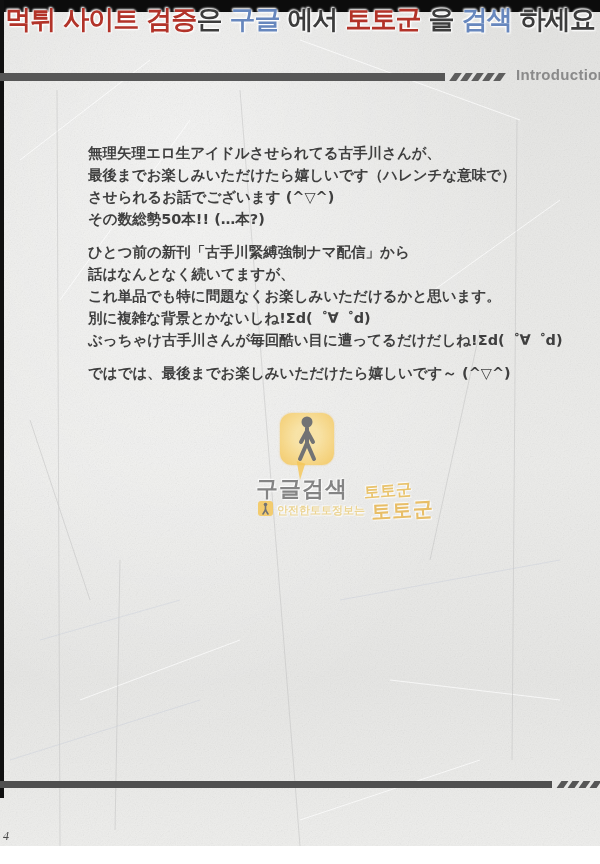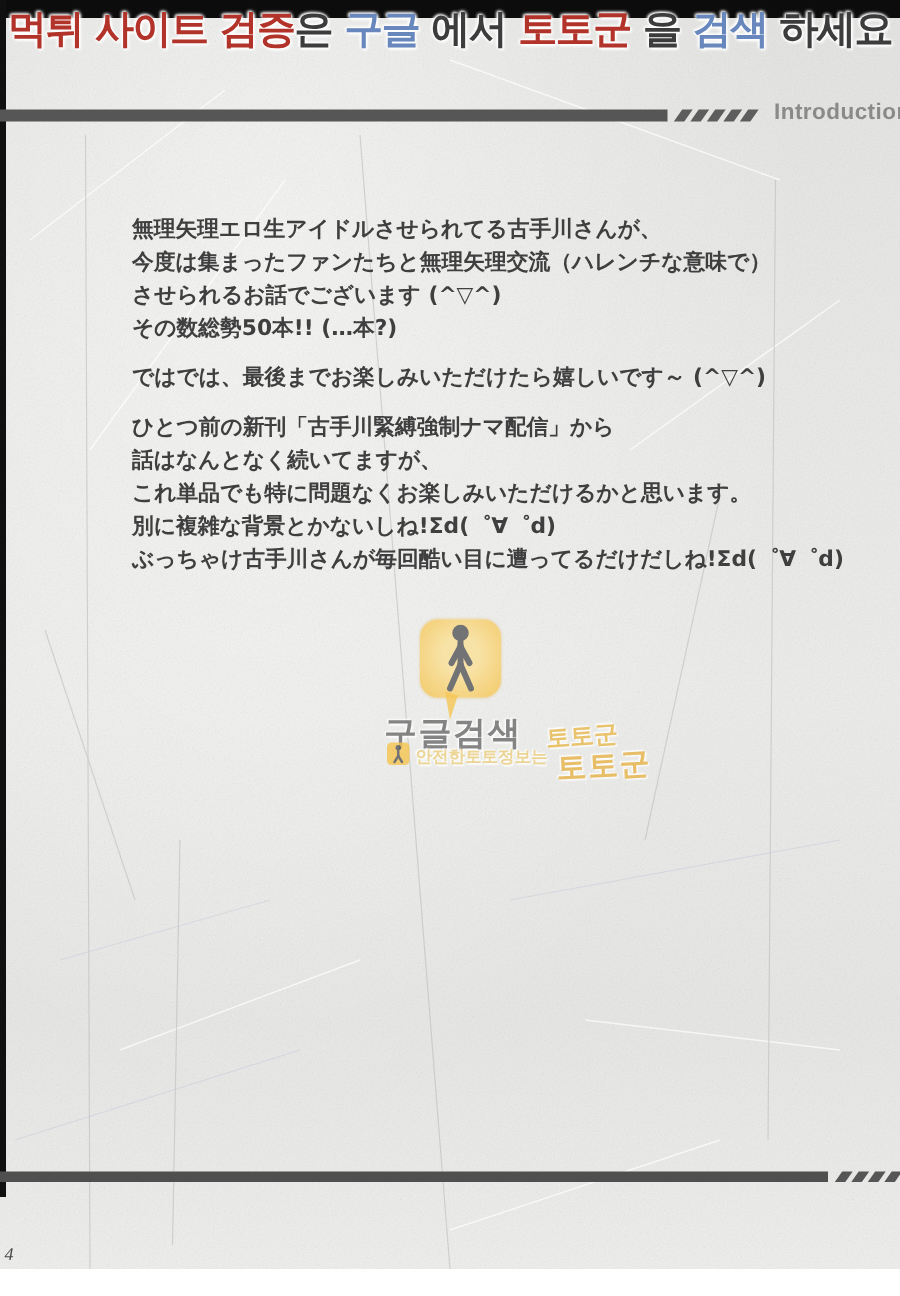--- a/index.html
+++ b/index.html
@@ -62,21 +62,21 @@
   }
   .wm-tail{
     left:288px;top:461px;width:0;height:0;
     border-left:6px solid transparent;border-right:9px solid rgba(245,198,85,0.95);
     border-bottom:17px solid transparent;transform:rotate(18deg);
   }
   .wm-line1{left:256px;top:474px;white-space:nowrap;
     text-shadow:0 0 2px #fff,1px 1px 1px #fff,-1px -1px 1px #fff;}
   .wm-google{font-size:22px;font-weight:bold;color:#737373;letter-spacing:1px;}
   .wm-toto-sm{font-size:16px;font-weight:bold;color:#e9bd58;margin-left:16px;display:inline-block;transform:rotate(-4deg);}
-  .wm-line2{left:258px;top:497px;white-space:nowrap;display:flex;align-items:flex-start;
+  .wm-line2{left:258px;top:497px;white-space:nowrap;display:flex;align-items:center;
     text-shadow:0 0 2px #fff,1px 1px 1px #fff,-1px -1px 1px #fff;}
   .wm-mini-icon{
     width:15px;height:15px;border-radius:3px;margin-right:4px;
     background:rgba(244,196,80,0.95);display:inline-block;position:relative;top:-2px;
   }
   .wm-safe{font-size:11px;font-weight:bold;color:#ecd186;letter-spacing:0;}
   .wm-toto-lg{font-size:20px;font-weight:bold;color:#e8b752;margin-left:6px;display:inline-block;transform:rotate(-3deg);letter-spacing:1px;}
   
   .page-num{
     position:absolute;left:3px;top:829px;
@@ -137,29 +137,29 @@
     <div class="hatch"></div>
     <div class="hatch"></div>
     <div class="hatch"></div>
     <div class="hatch"></div>
     <div class="hatch"></div>
   </div>
   <div class="intro-title">Introduction</div>
 
   <div class="content">
     <p>無理矢理エロ生アイドルさせられてる古手川さんが、
-今度は集まったファンたちと無理矢理交流（ハレンチな意味で）
+最後までお楽しみいただけたら嬉しいです（ハレンチな意味で）
 させられるお話でございます (^▽^)
 その数総勢50本!! (…本?)</p>
-    <p>ではでは、最後までお楽しみいただけたら嬉しいです～ (^▽^)</p>
     <p>ひとつ前の新刊「古手川緊縛強制ナマ配信」から
 話はなんとなく続いてますが、
 これ単品でも特に問題なくお楽しみいただけるかと思います。
 別に複雑な背景とかないしね!Σd(゜∀゜d)
 ぶっちゃけ古手川さんが毎回酷い目に遭ってるだけだしね!Σd(゜∀゜d)</p>
+    <p>ではでは、最後までお楽しみいただけたら嬉しいです～ (^▽^)</p>
   </div>
 
   <div class="wm wm-bubble">
     <svg width="54" height="52" viewBox="0 0 54 52" aria-hidden="true">
       <g stroke="#5d5e60" stroke-width="4" stroke-linecap="round" fill="none">
         <circle cx="27" cy="9" r="5.5" fill="#5d5e60" stroke="none"></circle>
         <line x1="27" y1="15" x2="27" y2="30"></line>
         <line x1="27" y1="18" x2="21" y2="29"></line>
         <line x1="27" y1="18" x2="33" y2="29"></line>
         <line x1="27" y1="30" x2="20" y2="46"></line>

